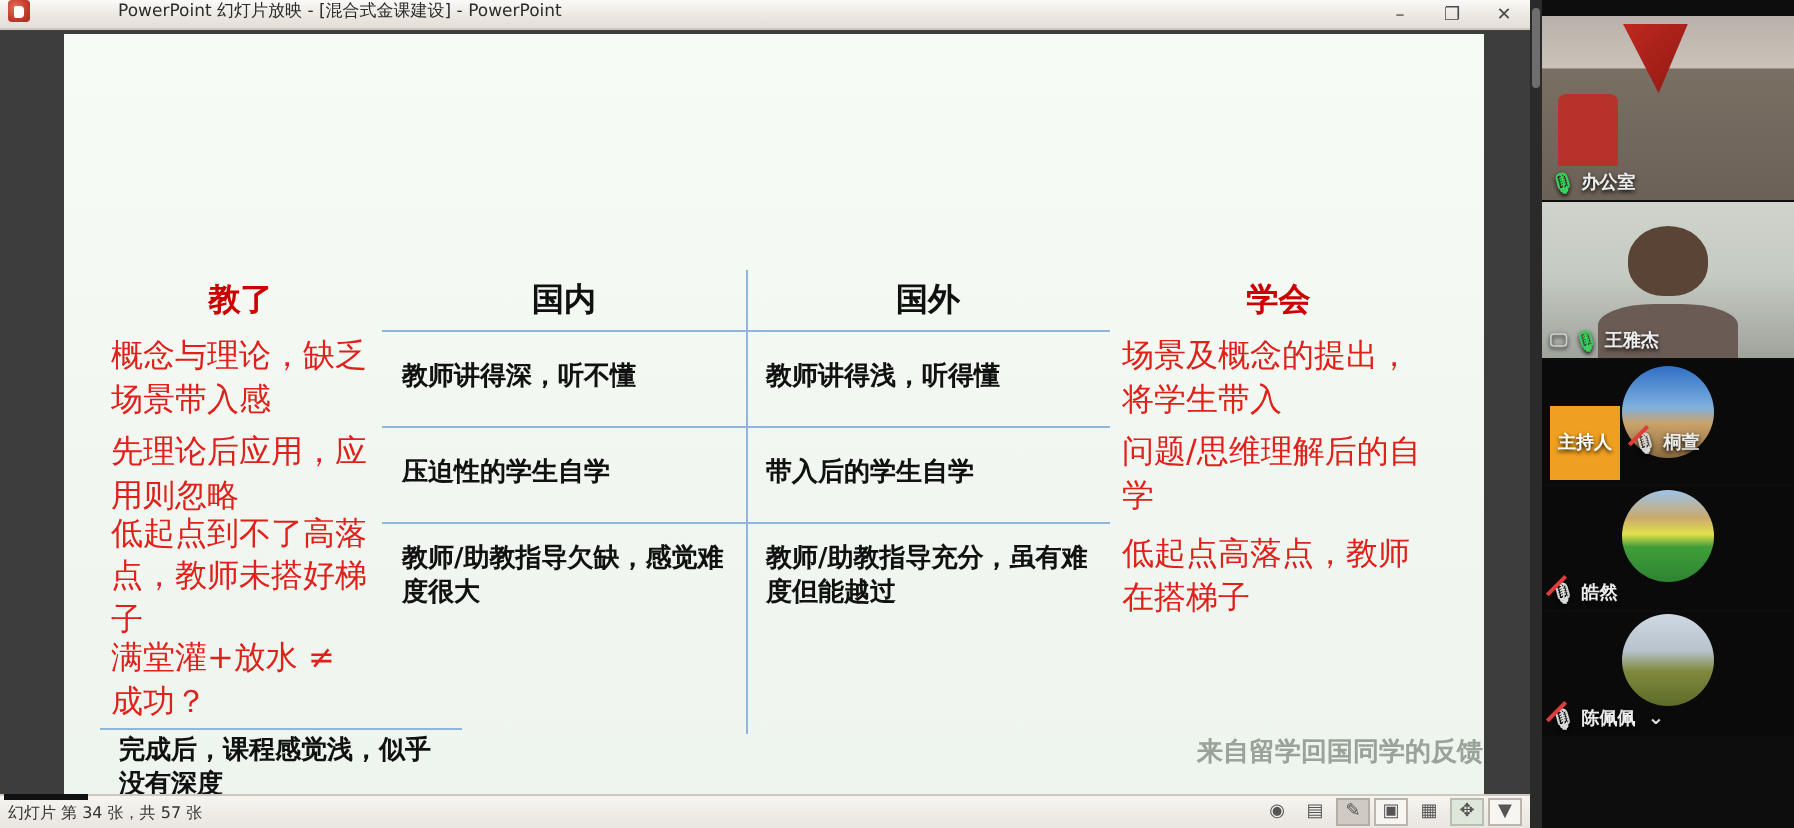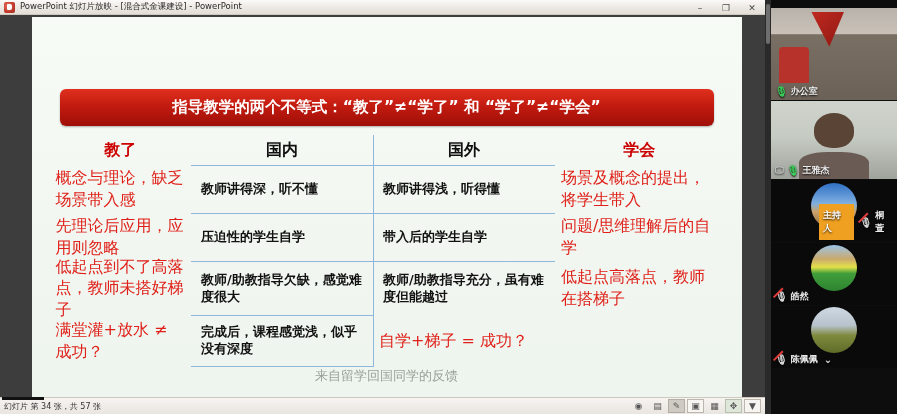--- a/index.html
+++ b/index.html
@@ -15,22 +15,23 @@
   .pp-window {
     position: absolute; left: 0; top: 0;
     width: 765px; height: 414px;
     background: #f1eeea;
     display: flex; flex-direction: column;
   }
   .titlebar {
     height: 16px;
     background: linear-gradient(to bottom, #fbfaf8 0%, #ece8e2 55%, #e3ded6 100%);
     border-bottom: 1px solid #cfc8bf;
-    display: flex; align-items: center;
-    position: relative;
+    display: flex; align-items: flex-start;
+    position: relative;
+    gap: 39px;
   }
   .pp-logo {
     width: 11px; height: 11px; margin-left: 4px; margin-right: 5px;
     border-radius: 2px;
     background: radial-gradient(circle at 35% 35%, #e8705a 0%, #c0392b 60%, #a03020 100%);
     position: relative; flex: none;
   }
   .pp-logo::after {
     content: ""; position: absolute; left: 3px; top: 2.5px;
     width: 5px; height: 6px; background: #fff; border-radius: 1px 2px 2px 1px;
@@ -118,22 +119,22 @@
     left: 48%;
     width: 1.4px; background: #8fb6dd;
   }
   .inner-zone {
     position: absolute; left: 21%; right: 25%; top: -30px; bottom: 0;
     background: rgba(255,255,255,0.55);
     z-index: -1;
   }
   .footer-note {
     position: absolute; left: 0; right: 0; bottom: 12px;
-    text-align: center;
-    color: #9aa39a; font-size: 13px; font-weight: normal;
+    text-align: right;
+    color: #9aa39a; font-size: 13px; font-weight: bold;
   }
 
   
   .statusbar {
     height: 18px;
     background: linear-gradient(to bottom, #f6f4f1 0%, #e9e5e0 100%);
     border-top: 1px solid #cfc8bf;
     display: flex; align-items: center;
     padding: 0 4px;
     position: relative;
@@ -175,21 +176,21 @@
     position: absolute; left: 0; bottom: 0;
     display: flex; align-items: center; gap: 3px;
     padding: 2px 4px;
     font-size: 9px; color: #ececec; font-weight: bold;
     text-shadow: 0 1px 2px #000;
     max-width: 100%;
   }
   .badge-host {
     background: #f0a020; color: #ffffff;
     font-size: 9px; font-weight: bold;
-    padding: 5px 4px; margin-right: 3px; margin-left: 44px;
+    padding: 12px 4px; margin-right: 3px;
   }
   .mic-on { color: #3ad15a; font-size: 10px; }
   .mic-off { color: #d9d9d9; font-size: 10px; position: relative; display:inline-block;}
   .mic-off::after {
     content: ""; position: absolute; left: -1px; top: 50%;
     width: 13px; height: 1.5px; background: #e23b3b;
     transform: rotate(-45deg) translateY(-50%); transform-origin: left center;
   }
   .share-ico { color: #cfcfcf; font-size: 9px; }
   .chev { color: #e0e0e0; font-size: 10px; margin-left: 3px; }
@@ -256,21 +257,20 @@
         <div class="win-btn">–</div>
         <div class="win-btn">❐</div>
         <div class="win-btn close">✕</div>
       </div>
     </div>
 
     <div class="slide-wrap">
       <div class="slide">
 
 
-        <div class="banner">指导教学的两个不等式：“教了”≠“学了” 和 “学了”≠“学会”</div>
 
         <div class="tbl">
           <div class="tbl-head">
             <div class="th red col-a">教了</div>
             <div class="th blk col-b">国内</div>
             <div class="th blk col-c">国外</div>
             <div class="th red col-d">学会</div>
           </div>
 
           <div class="tbl-body">
@@ -291,21 +291,21 @@
               <div class="cell red col-d">问题/思维理解后的自学</div>
             </div>
 
             <div class="row" style="height:54px;">
               <div class="cell red col-a">低起点到不了高落点，教师未搭好梯子</div>
               <div class="cell mid col-b left-pad">教师/助教指导欠缺，感觉难度很大</div>
               <div class="cell mid col-c left-pad">教师/助教指导充分，虽有难度但能越过</div>
               <div class="cell red col-d">低起点高落点，教师在搭梯子</div>
             </div>
 
-            <div class="row" style="height:52px;">
+            <div class="row" style="height:52px;flex-direction:column;">
               <div class="cell red col-a">满堂灌+放水 ≠ 成功？</div>
               <div class="cell mid col-b left-pad">完成后，课程感觉浅，似乎没有深度</div>
               <div class="cell red col-d">自学+梯子 = 成功？</div>
             </div>
           </div>
         </div>
 
         <div class="footer-note">来自留学回国同学的反馈</div>
       </div>
     </div>

